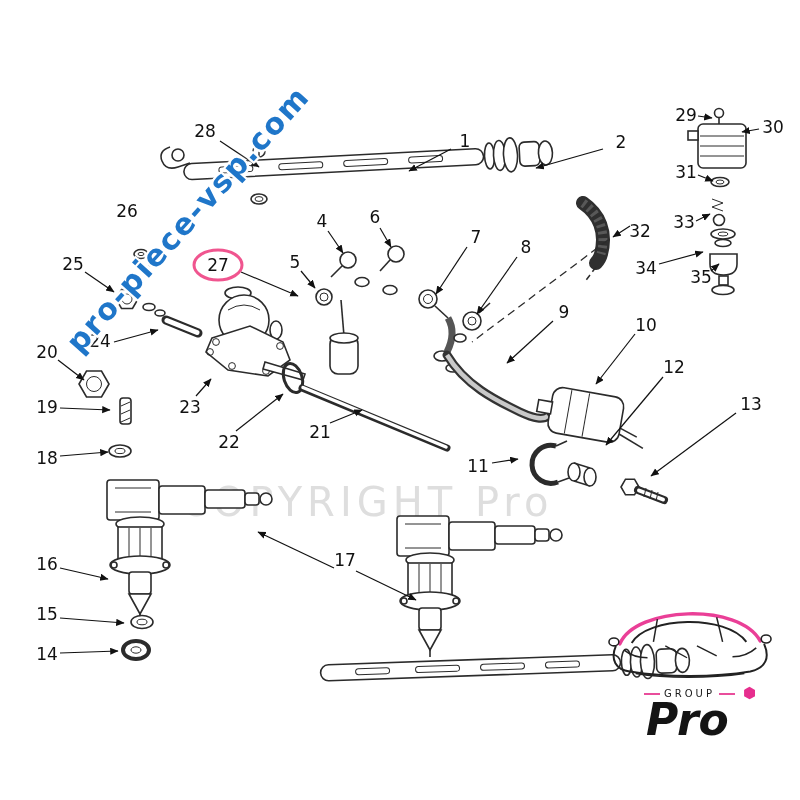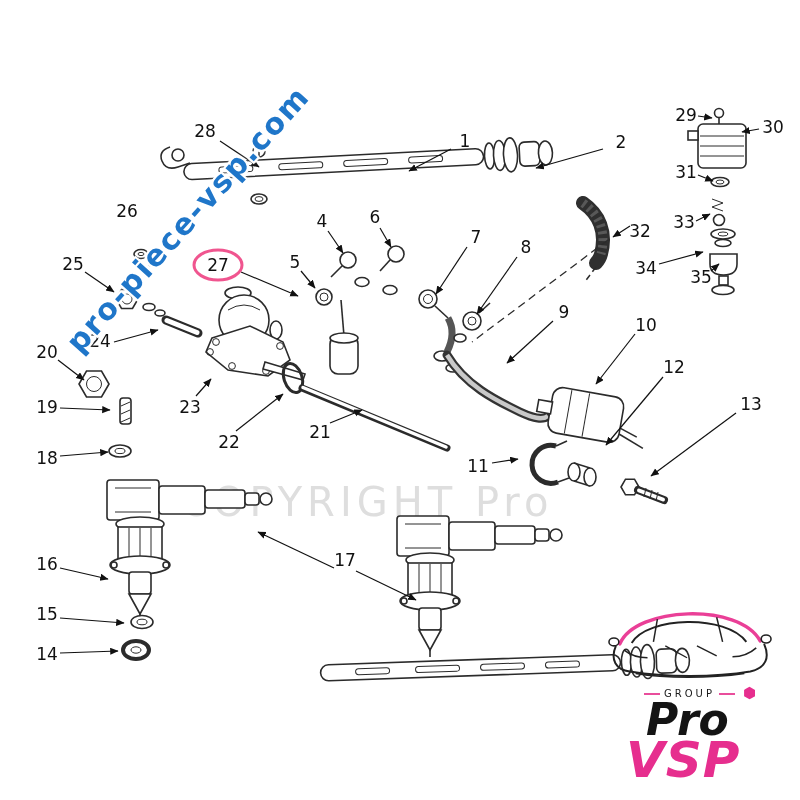--- a/index.html
+++ b/index.html
@@ -326,17 +326,16 @@
     <ellipse cx="162" cy="53" rx="5" ry="4" fill="none" stroke="#222" stroke-width="1.6"></ellipse>
     <path d="M30,88 C60,93 105,93 140,88" fill="none" stroke="#222" stroke-width="1.6"></path>
   </svg>
   <div class="group-row">
     <span class="gline"></span>
     <span class="group-label">GROUP</span>
     <span class="gline"></span>
     <span class="hex">⬢</span>
   </div>
   <div class="pro">Pro</div>
-  <div class="vsp">VSP</div>
 </div>
 
 
 
 
 </body></html>

